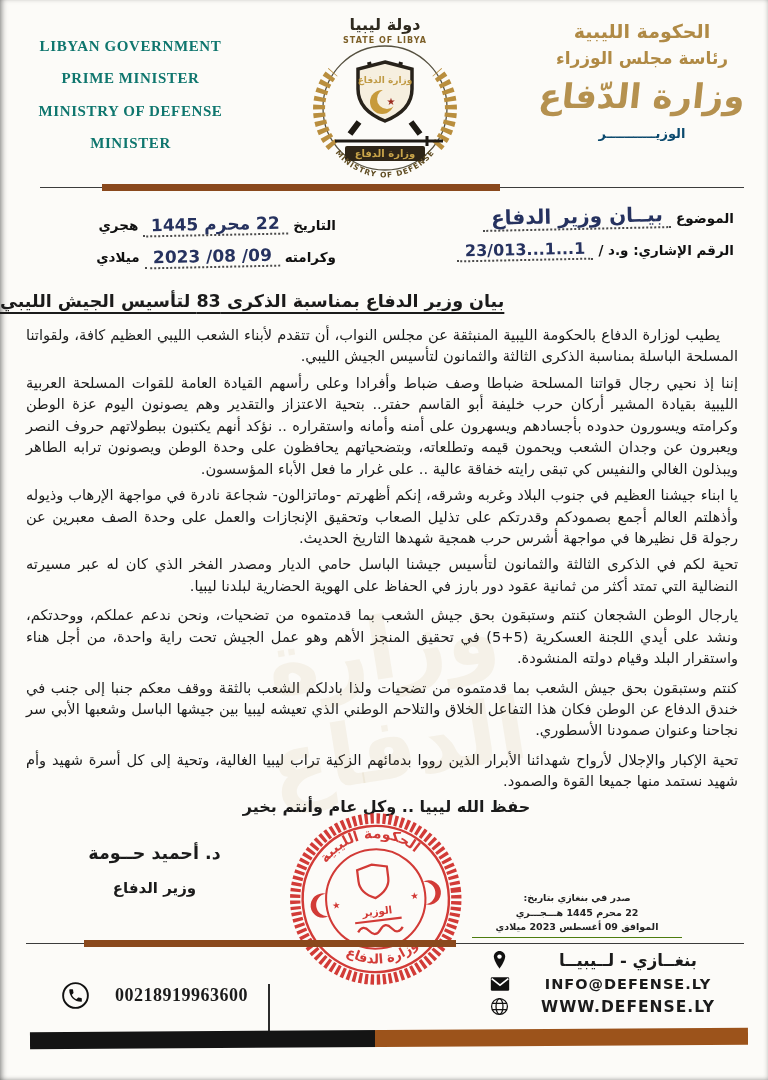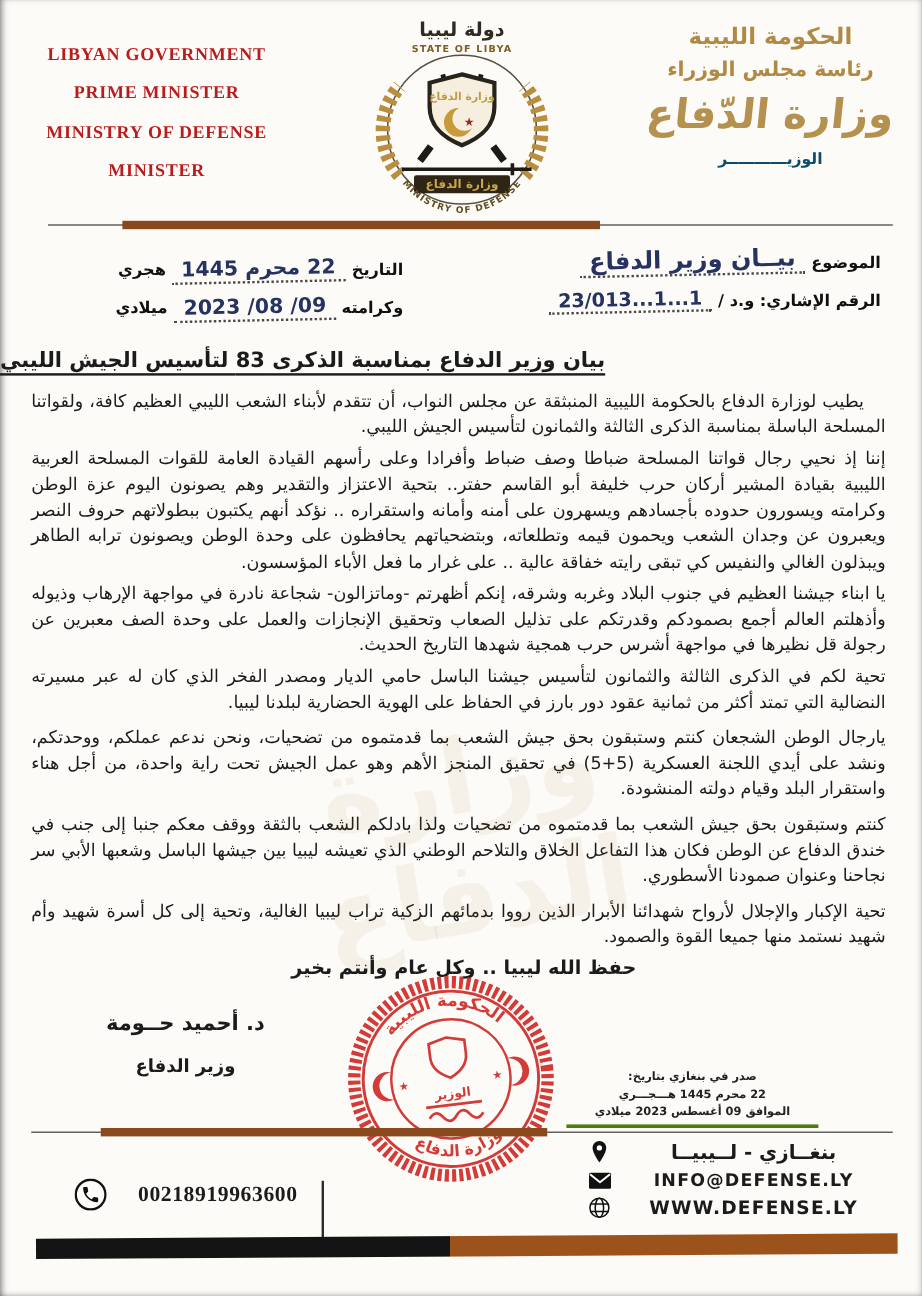--- a/index.html
+++ b/index.html
@@ -2,21 +2,21 @@
 <html lang="ar"><head>
 <meta charset="utf-8">
 <style>
   html,body{margin:0;padding:0;background:#c9c7c3;}
   .page{position:relative;width:768px;height:1080px;background:#fcfbf8;overflow:hidden;
         font-family:"DejaVu Sans",sans-serif;color:#1b1b1b;
         box-shadow:inset 4px 0 6px -3px rgba(0,0,0,.55), inset -2px -2px 5px -2px rgba(0,0,0,.25);}
   
   .hdr-left{position:absolute;left:28px;top:30px;width:205px;text-align:center;
             font-family:"Liberation Serif",serif;font-weight:bold;font-size:15px;
-            letter-spacing:.6px;color:#b91c1c;line-height:2.15;}
+            letter-spacing:.6px;color:#0f766e;line-height:2.15;}
   .logo{position:absolute;left:299px;top:10px;}
   .hdr-right{position:absolute;right:16px;top:20px;width:220px;text-align:center;direction:rtl;color:#b08a45;}
   .hdr-right .gov{font-size:19px;font-weight:bold;}
   .hdr-right .cab{font-size:17px;font-weight:bold;margin-top:6px;}
   .hdr-right .callig{font-size:34px;font-weight:bold;color:#b5914f;margin-top:8px;
                      transform:skewX(-6deg);letter-spacing:-1px;}
   .hdr-right .minister{font-size:13px;font-weight:bold;margin-top:10px;color:#0c4a6e;}
   
   .div-top{position:absolute;left:40px;right:24px;top:187px;height:1px;background:#3c3c3c;}
   .div-top .bar{position:absolute;left:62px;width:398px;top:-3px;height:7px;background:#8a491d;}
@@ -51,21 +51,21 @@
   .signature .role{font-size:15px;font-weight:bold;margin-top:16px;}
   
   .stamp{position:absolute;left:287px;top:810px;transform:rotate(-7deg);opacity:.92;}
   
   .watermark{position:absolute;top:598px;left:140px;width:500px;text-align:center;direction:rtl;
              font-size:86px;font-weight:bold;color:rgba(166,124,54,.08);transform:rotate(-9deg);
              pointer-events:none;}
   
   .issue-note{position:absolute;right:86px;top:891px;width:210px;text-align:center;direction:rtl;
               font-size:9.5px;font-weight:bold;line-height:1.55;color:#222;}
-  .issue-note .ln{border-bottom:3px solid #4d7c0f;padding-bottom:2px;}
+  .issue-note .ln{border-bottom:1px solid #4d7c0f;padding-bottom:2px;}
   
   .footer-right{position:absolute;right:46px;top:949px;width:232px;}
   .f-row{display:grid;grid-template-columns:26px 1fr;align-items:center;column-gap:18px;margin-bottom:5px;}
   .f-row .txt{text-align:center;font-weight:bold;letter-spacing:1px;}
   .f-city{direction:rtl;font-size:16.5px;letter-spacing:0;}
   .f-web{font-size:15.5px;}
   .f-mail{font-size:14.5px;}
   .footer-left{position:absolute;left:62px;top:982px;display:flex;align-items:center;gap:26px;}
   .phone-num{font-family:"Liberation Serif",serif;font-weight:bold;font-size:18px;letter-spacing:.5px;}
   .vbar{position:absolute;left:268px;top:984px;width:2px;height:56px;background:#2c2c2c;}

